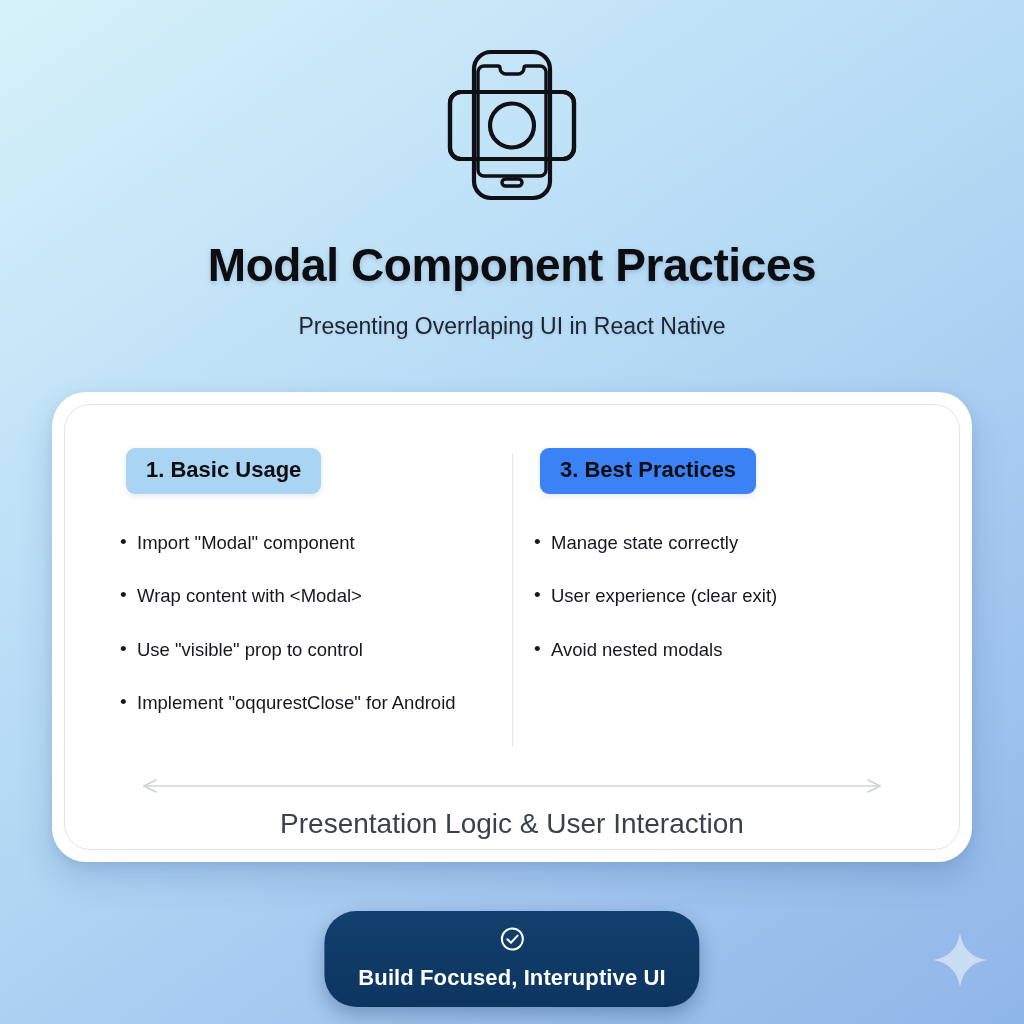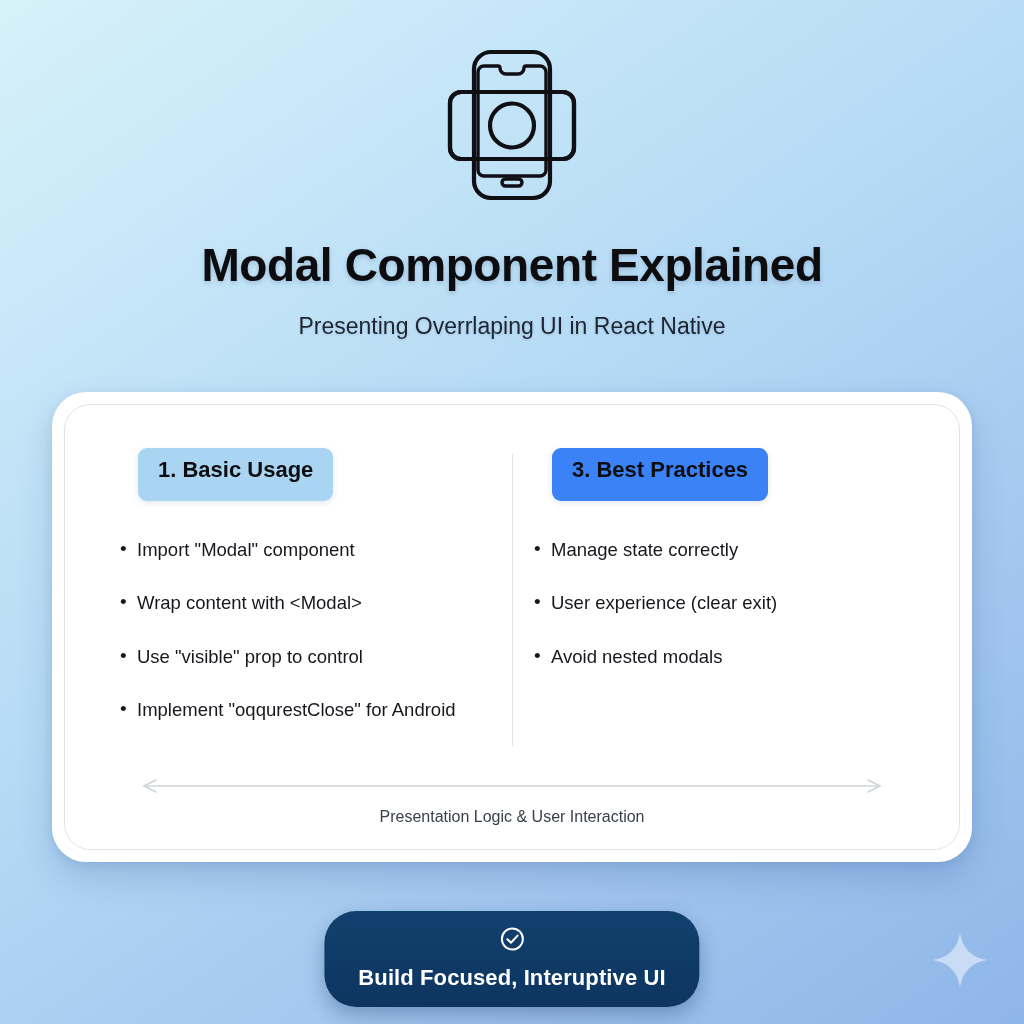--- a/index.html
+++ b/index.html
@@ -109,26 +109,26 @@
     position: absolute;
     left: 0;
     top: 6px;
     width: 1.4px;
     height: 292px;
     background: #e3e5e9;
   }
 
   .col-head {
     display: inline-block;
-    padding: 9px 20px 18px;
+    padding: 9px 20px 11px;
     border-radius: 9px;
     font-size: 22px;
     font-weight: bold;
     color: #0e0e12;
-    margin-left: 18px;
+    margin-left: 6px;
     white-space: nowrap;
     box-shadow: 0 2px 6px rgba(40,70,130,.13);
   }
 
   .bullets {
     list-style: none;
     margin-top: 36px;
   }
   .bullets li {
     position: relative;
@@ -154,21 +154,21 @@
     right: 88px;
     top: 386px;
     height: 16px;
   }
   .caption {
     position: absolute;
     left: 0;
     right: 0;
     top: 416px;
     text-align: center;
-    font-size: 16px;
+    font-size: 28px;
     color: #3a414c;
   }
 
   
   .badge {
     position: absolute;
     left: 50%;
     transform: translateX(-50%);
     top: 911px;
     display: flex;
@@ -202,21 +202,21 @@
 
     <rect x="66" y="133" width="20" height="7" rx="3.5" ry="3.5" stroke-width="3.4"></rect>
 
     <rect x="14" y="46" width="124" height="67" rx="11" ry="11" fill="#ffffff" fill-opacity="0"></rect>
     <rect x="14" y="46" width="124" height="67" rx="11" ry="11"></rect>
 
     <circle cx="76" cy="79.5" r="22"></circle>
   </svg>
 </div>
 
-<h1 class="page-title">Modal Component Explained</h1>
+<h1 class="page-title">Modal Component Practices</h1>
 <p class="page-subtitle">Presenting Overrlaping UI in React Native</p>
 
 <section class="card">
   <div class="card-inner"></div>
 
   <div class="columns">
 
     <div class="col">
       <div class="col-head" style="background:#a9d5f2">1. Basic Usage</div>
       <ul class="bullets">

